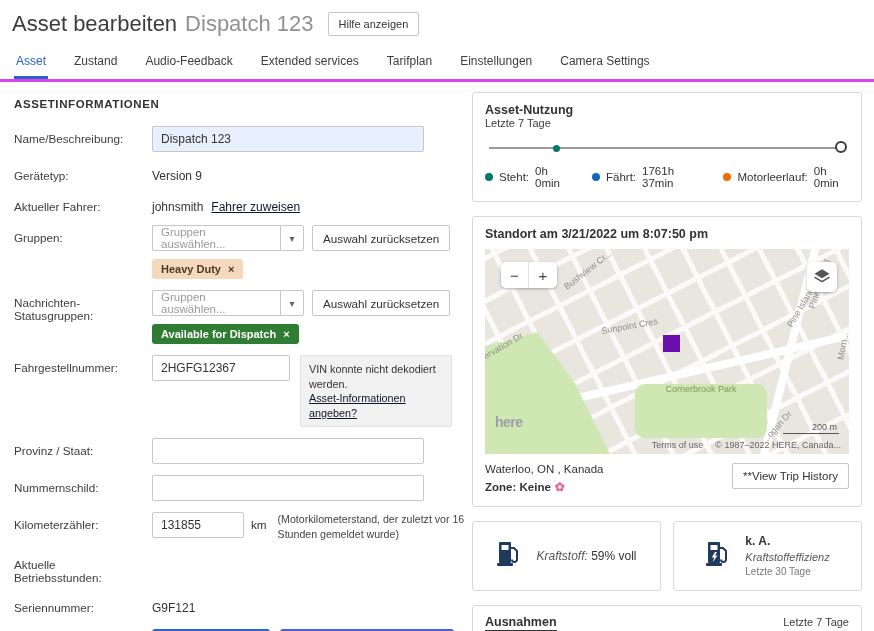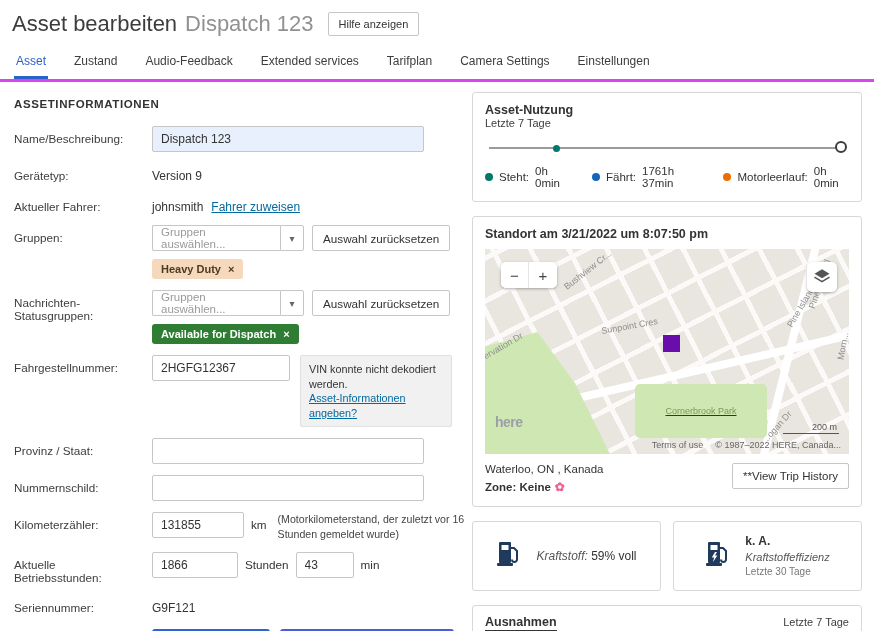--- a/index.html
+++ b/index.html
@@ -32,21 +32,21 @@
   .fctrl { display:flex; align-items:center; flex-wrap:wrap; gap:0; }
   .fvalue { font-size:12px; padding-top:6px; }
   input[type=text] { height:26px; border:1px solid #c6c6c6; border-radius:2px; font-size:12px;
     padding:0 8px; font-family:"Liberation Sans", sans-serif; color:#333; }
   .name-input { width:272px; background:#e8f0fe; border-color:#a9c1ea; }
   .wide-input { width:272px; }
   .vin-input { width:138px; }
   .odo-input { width:92px; }
   .hrs-input { width:86px; }
   .min-input { width:58px; }
-  a.link { color:#0369a1; font-size:12px; text-decoration:underline; cursor:pointer; }
+  a.link { color:#0f172a; font-size:12px; text-decoration:underline; cursor:pointer; }
   .selectbox { display:flex; }
   .sel-main { width:128px; height:26px; border:1px solid #c6c6c6; border-right:none;
     border-radius:2px 0 0 2px; display:flex; align-items:center; padding:0 8px;
     font-size:11.5px; color:#9a9a9a; background:#fff; cursor:pointer; }
   .sel-caret { width:24px; height:26px; border:1px solid #c6c6c6; border-radius:0 2px 2px 0;
     display:flex; align-items:center; justify-content:center; font-size:10px; color:#666;
     background:#fff; cursor:pointer; }
   .ghost-btn { height:26px; margin-left:8px; border:1px solid #c6c6c6; background:#fff;
     border-radius:2px; font-size:11.7px; padding:0 10px; cursor:pointer; color:#333;
     font-family:"Liberation Sans", sans-serif; }
@@ -89,22 +89,22 @@
     background:
       repeating-linear-gradient(63deg,  rgba(255,255,255,0) 0 29px, #fbfaf8 29px 34px),
       repeating-linear-gradient(-27deg, rgba(255,255,255,0) 0 33px, #fbfaf8 33px 38px),
       #e9e6e0; }
   .road-main { position:absolute; background:#fff; }
   .rm1 { left:-30px; bottom:74px; width:120%; height:8px; transform:rotate(-13deg); }
   .rm2 { right:58px; top:-20px; width:8px; height:130%; transform:rotate(14deg); }
   .park { position:absolute; background:#cfe7b2; }
   .park-left { left:0; bottom:0; width:125px; height:122px;
     clip-path:polygon(0 12%, 42% 0, 72% 42%, 100% 100%, 0 100%); }
-  .park-center { left:150px; bottom:16px; width:132px; height:54px; border-radius:5px;
-    display:flex; align-items:center; justify-content:center;text-decoration:underline; }
+  .park-center { left:150px; bottom:16px; width:132px; height:54px; border-radius:10px;
+    display:flex; align-items:flex-start; justify-content:center; }
   .park-label { font-size:9px; color:#7a9a57; }
   .street { position:absolute; font-size:9px; color:#8f8f8f; white-space:nowrap; }
   .sl1 { left:74px;  top:16px;  transform:rotate(-38deg); }
   .sl2 { right:4px;  top:30px;  transform:rotate(-72deg); }
   .sl3 { left:288px; top:44px;  transform:rotate(-60deg); }
   .sl4 { left:116px; top:72px;  transform:rotate(-10deg); }
   .sl5 { left:-4px;  top:92px;  transform:rotate(-30deg); }
   .sl7 { right:52px; bottom:22px; transform:rotate(-48deg); }
   .sl8 { right:-8px; top:92px;  transform:rotate(-80deg); }
   .zoomctl { position:absolute; left:16px; top:13px; display:flex; background:#fff;
@@ -154,22 +154,22 @@
   <span class="subtitle">Dispatch 123</span>
   <button class="help-btn">Hilfe anzeigen</button>
 </header>
 
 <nav class="tabs">
   <div class="tab active">Asset</div>
   <div class="tab">Zustand</div>
   <div class="tab">Audio-Feedback</div>
   <div class="tab">Extended services</div>
   <div class="tab">Tarifplan</div>
+  <div class="tab">Einstellungen</div>
   <div class="tab">Camera Settings</div>
-  <div class="tab">Einstellungen</div>
 </nav>
 
 <div class="content">
 
   <section class="left">
     <div class="section-title">ASSETINFORMATIONEN</div>
 
     <div class="frow">
       <div class="flabel">Name/Beschreibung:</div>
       <div class="fctrl">
@@ -251,26 +251,20 @@
       <div class="flabel">Kilometerzähler:</div>
       <div class="fctrl" style="flex-wrap:nowrap; align-items:flex-start;">
         <input type="text" class="odo-input" value="131855" style="">
         <span class="unit" style="padding-top:6px;">km</span>
         <span class="note">(Motorkilometerstand, der zuletzt vor 16 Stunden gemeldet wurde)</span>
       </div>
     </div>
 
     <div class="frow">
       <div class="flabel">Aktuelle Betriebsstunden:</div>
-      <div class="fctrl" style="flex-wrap:nowrap;">
-        <input type="text" class="hrs-input" value="1866" style="">
-        <span class="unit">Stunden</span>
-        <input type="text" class="min-input" value="43" style="">
-        <span class="unit">min</span>
-      </div>
     </div>
 
     <div class="frow">
       <div class="flabel">Seriennummer:</div>
       <div class="fvalue">G9F121</div>
     </div>
 
     <div class="btnrow">
       <button class="btn-primary btn-blue1">Gerät ausstecken</button>
       <button class="btn-primary btn-blue2">Durch neues Gerät ersetzen</button>

